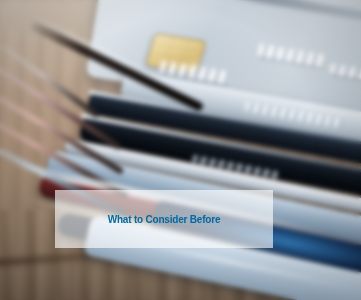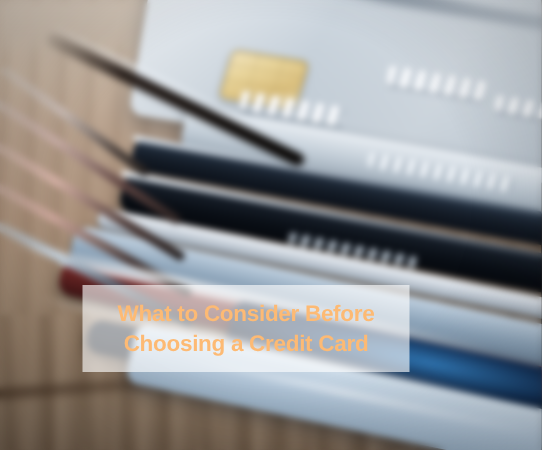--- a/index.html
+++ b/index.html
@@ -278,23 +278,23 @@
   
   #caption{
     position:absolute;
     left:55px;top:190px;width:218px;height:58px;
     background:rgba(255,255,255,.62);
     display:flex;flex-direction:column;
     align-items:center;justify-content:center;
     gap:1px;
   }
   .cap-line{
-    color:#fdba74;
+    color:#0369a1;
     font-weight:bold;
-    font-size:15px;
+    font-size:10px;
     line-height:19px;
     letter-spacing:-0.2px;
     white-space:nowrap;
     text-align:center;
   }
 </style>
 </head>
 <body>
 
 <div id="stage">
@@ -346,16 +346,15 @@
     <div class="streak" id="streak1"></div>
     <div class="streak" id="streak2"></div>
     <div class="streak" id="streak3"></div>
   </div>
 
   <div class="layer" id="blurcoat"></div>
   <div class="layer" id="vignette"></div>
 
   <div id="caption">
     <div class="cap-line">What to Consider Before</div>
-    <div class="cap-line">Choosing a Credit Card</div>
   </div>
 
 </div>
 
 </body></html>

